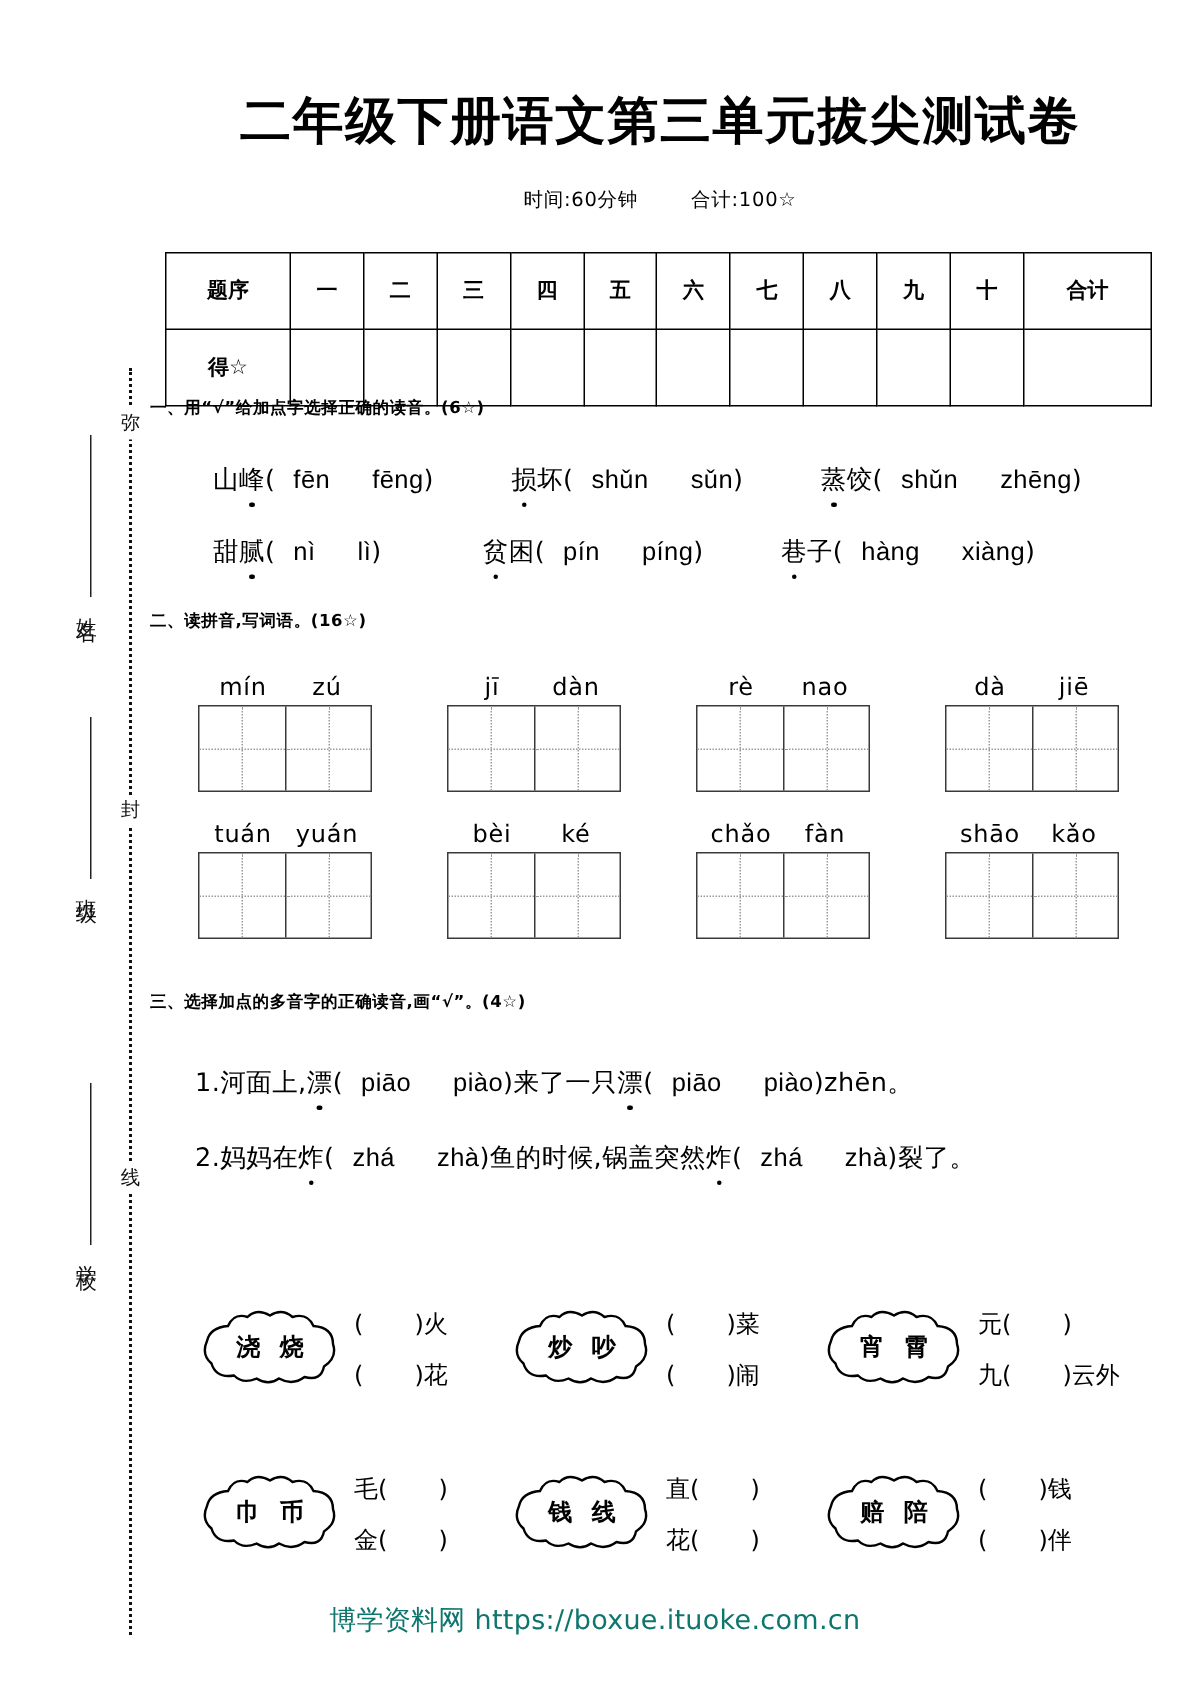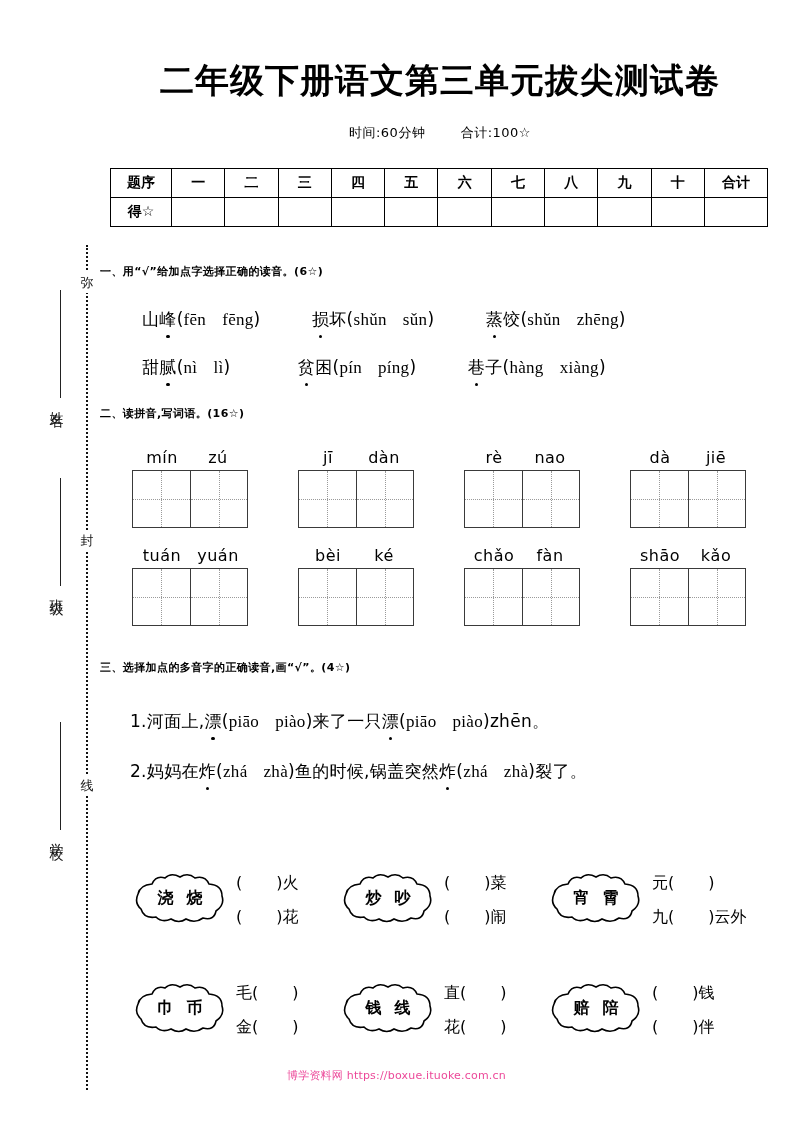--- a/index.html
+++ b/index.html
@@ -96,21 +96,21 @@
     border-collapse: collapse;
     table-layout: fixed;
   }
   #score-table td {
     border: 1.3px solid #000;
     height: 28px;
     text-align: center;
     vertical-align: middle;
     font-size: 14px;
     font-weight: bold;
-    padding: 0;
+    padding: 11px;
   }
   #score-table td.head-label { width: 60px; }
   #score-table td.total-col { width: 62px; margin-left: 44px; }
 
   
   .q-heading {
     position: absolute;
     left: 0;
     font-size: 11px;
     font-weight: bold;
@@ -126,21 +126,21 @@
   .dotted-char { position: relative; display: inline-block; }
   .dotted-char::after {
     content: "";
     position: absolute;
     left: 50%; bottom: -7px;
     width: 3.5px; height: 3.5px;
     margin-left: -1.75px;
     background: #000;
     border-radius: 50%;
   }
-  .py { font-family: Liberation Serif, serif; }
+  .py { font-family: Liberation Sans, sans-serif; margin-left: 12px; }
   .gap-s { display: inline-block; width: 16px; }
   .gap-m { display: inline-block; width: 40px; }
   .gap-l { display: inline-block; width: 56px; }
 
   
   .tzg-group { position: absolute; }
   .tzg-pinyin {
     font-size: 16px;
     letter-spacing: 0.5px;
     text-align: center;
@@ -207,22 +207,22 @@
   }
   .blank-paren { letter-spacing: 0; }
   .blank-paren .sp { display: inline-block; width: 34px; }
 
   
   #footer {
     position: absolute;
     left: 0; top: 1068px;
     width: 793px;
     text-align: center;
-    font-size: 11px;
-    color: #ec4899;
+    font-size: 18px;
+    color: #0f766e;
     letter-spacing: 0.2px;
   }
 </style>
 </head>
 <body>
 
 <div id="seal-margin">
   <div class="seal-dotline"></div>
 
   <div class="seal-char" style="top:272px">弥</div>

